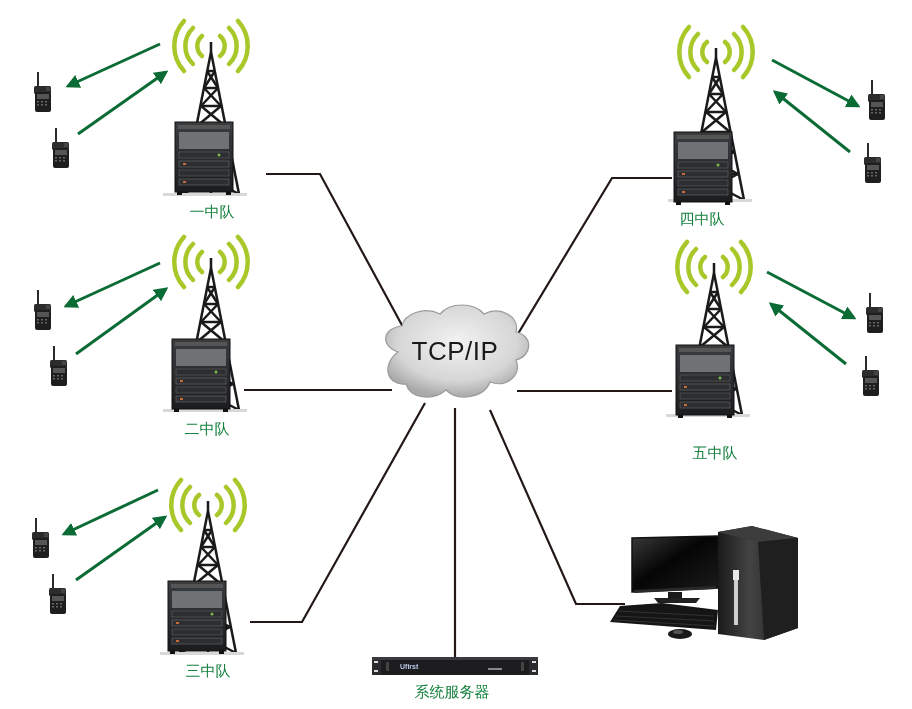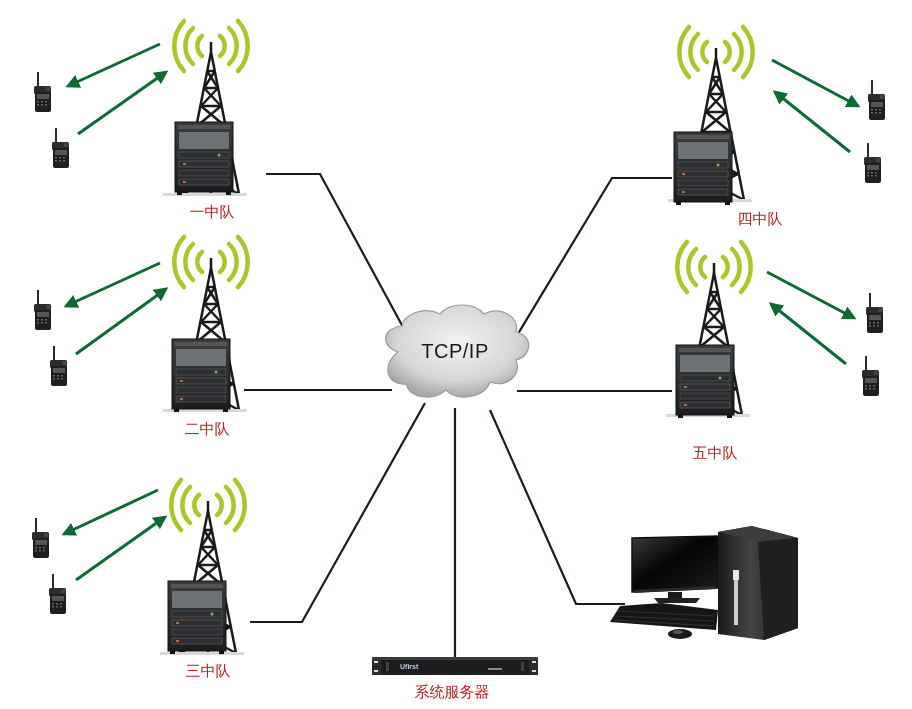--- a/index.html
+++ b/index.html
@@ -1,21 +1,21 @@
 <!DOCTYPE html>
 <html><head>
 <meta charset="utf-8">
 <style>
   html, body { margin:0; padding:0; background:#ffffff; }
   body { width:912px; height:709px; position:relative; overflow:hidden;
          font-family:"DejaVu Sans", sans-serif; }
   #stage { position:absolute; left:0; top:0; width:912px; height:709px; }
-  .label { position:absolute; font-size:15px; color:#b91c1c; white-space:nowrap;
+  .label { position:absolute; font-size:15px; color:#15803d; white-space:nowrap;
            font-family:"DejaVu Sans", sans-serif; transform:translateX(-50%); }
-  .cloud-text { position:absolute; font-size:20px; color:#1a1a1a; letter-spacing:0.5px;
+  .cloud-text { position:absolute; font-size:26px; color:#1a1a1a; letter-spacing:0.5px;
            font-family:"Liberation Sans", sans-serif; left:455px; top:351px; transform:translate(-50%,-50%); }
 </style>
 </head>
 <body>
 
 <svg id="stage" viewBox="0 0 912 709" xmlns="http://www.w3.org/2000/svg">
   <defs>
     <marker id="ah" markerWidth="8" markerHeight="8" refX="6" refY="4" orient="auto" markerUnits="userSpaceOnUse">
       <path d="M0,0 L8,4 L0,8 Z" fill="#0b6b34"></path>
     </marker>
@@ -214,15 +214,15 @@
       <ellipse cx="678" cy="632" rx="5" ry="2" fill="#555"></ellipse>
     </g>
   </g>
 </svg>
 
 <div class="cloud-text">TCP/IP</div>
 
 <div class="label" style="left:212px; top:203px;">一中队</div>
 <div class="label" style="left:207px; top:420px;">二中队</div>
 <div class="label" style="left:208px; top:662px;text-align:right;">三中队</div>
-<div class="label" style="left:760px; top:210px;">四中队</div>
+<div class="label" style="left:702px; top:210px;">四中队</div>
 <div class="label" style="left:715px; top:444px;font-family:Liberation Serif, serif;">五中队</div>
 <div class="label" style="left:452px; top:683px;text-align:right;">系统服务器</div>
 
 </body></html>

